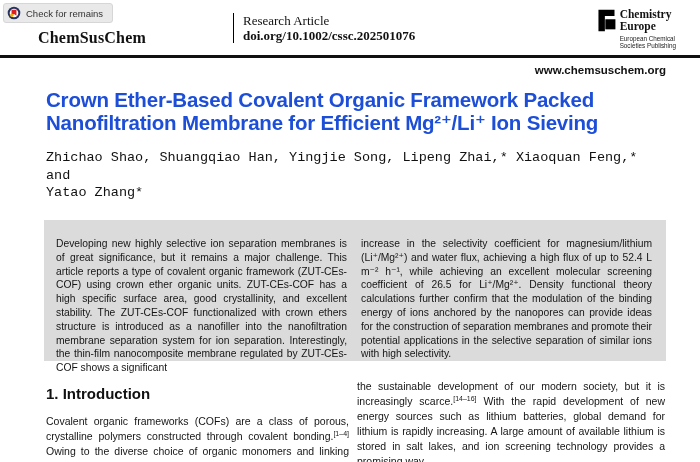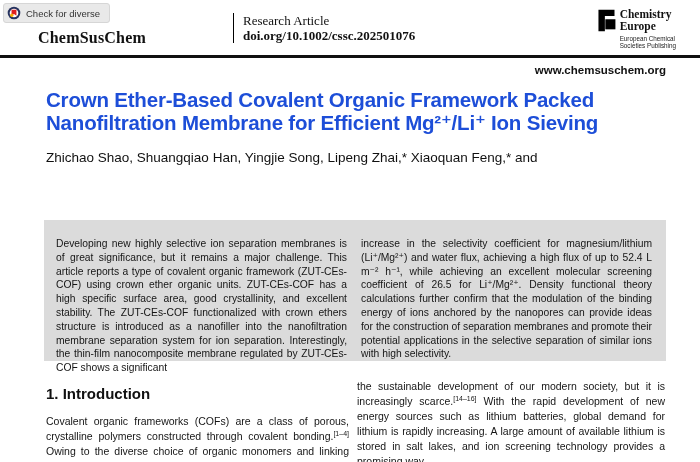--- a/index.html
+++ b/index.html
@@ -36,21 +36,21 @@
     font-size:11.5px;line-height:11.5px;
   }
   .pub-sub{font-size:6.3px;line-height:7px;color:#222;margin-top:3px;}
   .rule{position:absolute;top:55px;left:0;width:700px;height:3px;background:#101010;}
   .website{position:absolute;top:64px;right:34px;font-size:11.5px;font-weight:bold;}
   
   .title{
     position:absolute;top:88px;left:46px;width:628px;
     font-size:20.5px;font-weight:bold;line-height:23px;letter-spacing:-0.2px;color:#1d4ed8;
   }
-  .authors{position:absolute;top:149px;left:46px;width:610px;font-size:13.5px;line-height:17.5px;}
+  .authors{position:absolute;top:149px;left:46px;width:610px;font-size:13.5px;line-height:17.5px;font-family:Liberation Mono, monospace;}
   
   .abstract{
     position:absolute;top:220px;left:44px;width:622px;height:141px;
     background:#dbdbdb;box-sizing:border-box;padding:9px 14px 8px 12px;
     display:flex;gap:14px;
   }
   .abs-col{flex:1;font-size:10.3px;line-height:13.8px;text-align:justify;color:#151515;margin-top:8px;}
   
   .intro-heading{position:absolute;top:385px;left:46px;font-size:15px;font-weight:bold;}
   .body-col{font-size:10.5px;line-height:15px;text-align:justify;color:#151515;}
@@ -63,21 +63,21 @@
 
 <div class="badge">
   <span style="display:flex;">
     <svg width="14" height="14" viewBox="0 0 20 20">
       <circle cx="10" cy="10" r="9" fill="#27335f"></circle>
       <circle cx="10" cy="10" r="6.2" fill="#ffffff"></circle>
       <path d="M6.5 5.5 h7 v8.5 l-3.5 -2.6 l-3.5 2.6 z" fill="#e02020"></path>
       <circle cx="6.8" cy="13.2" r="2.4" fill="#f5a800"></circle>
     </svg>
   </span>
-  <span class="badge-label">Check for diverse</span>
+  <span class="badge-label">Check for remains</span>
 </div>
 
 <div class="journal">ChemSusChem</div>
 
 <div class="center-head">
   <div class="article-type">Research Article</div>
   <div class="doi">doi.org/10.1002/cssc.202501076</div>
 </div>
 
 <div class="publisher">
@@ -101,20 +101,21 @@
 
 <div class="website">www.chemsuschem.org</div>
 
 <div class="title">
   <div>Crown Ether-Based Covalent Organic Framework Packed</div>
   <div>Nanofiltration Membrane for Efficient Mg²⁺/Li⁺ Ion Sieving</div>
 </div>
 
 <div class="authors">
   <div>Zhichao Shao, Shuangqiao Han, Yingjie Song, Lipeng Zhai,* Xiaoquan Feng,* and</div>
+  <div>Yatao Zhang*</div>
 </div>
 
 <div class="abstract">
   <div class="abs-col">Developing new highly selective ion separation membranes is of great significance, but it remains a major challenge. This article reports a type of covalent organic framework (ZUT-CEs-COF) using crown ether organic units. ZUT-CEs-COF has a high specific surface area, good crystallinity, and excellent stability. The ZUT-CEs-COF functionalized with crown ethers structure is introduced as a nanofiller into the nanofiltration membrane separation system for ion separation. Interestingly, the thin-film nanocomposite membrane regulated by ZUT-CEs-COF shows a significant</div>
   <div class="abs-col">increase in the selectivity coefficient for magnesium/lithium (Li⁺/Mg²⁺) and water flux, achieving a high flux of up to 52.4 L m⁻² h⁻¹, while achieving an excellent molecular screening coefficient of 26.5 for Li⁺/Mg²⁺. Density functional theory calculations further confirm that the modulation of the binding energy of ions anchored by the nanopores can provide ideas for the construction of separation membranes and promote their potential applications in the selective separation of similar ions with high selectivity.</div>
 </div>
 
 <div class="intro-heading">1. Introduction</div>
 
 <div class="body-col intro-left">

